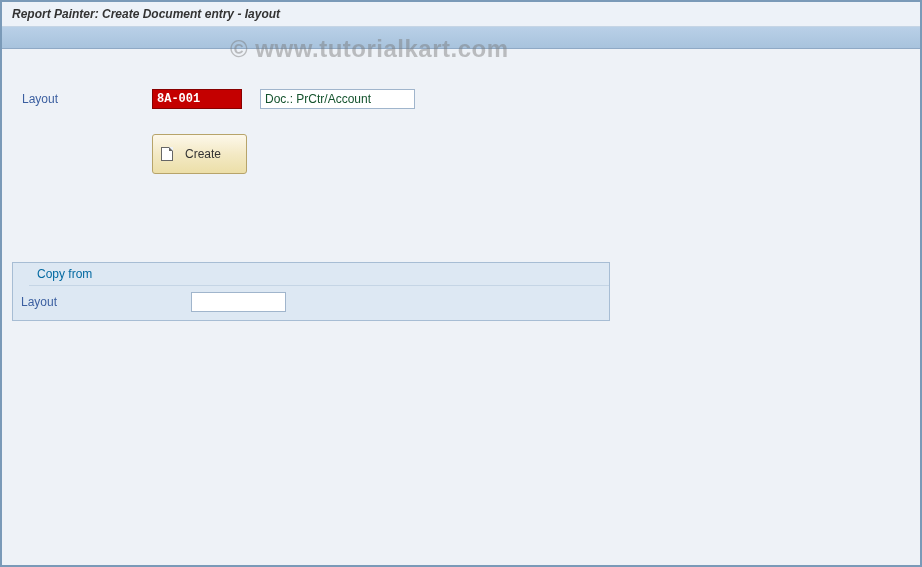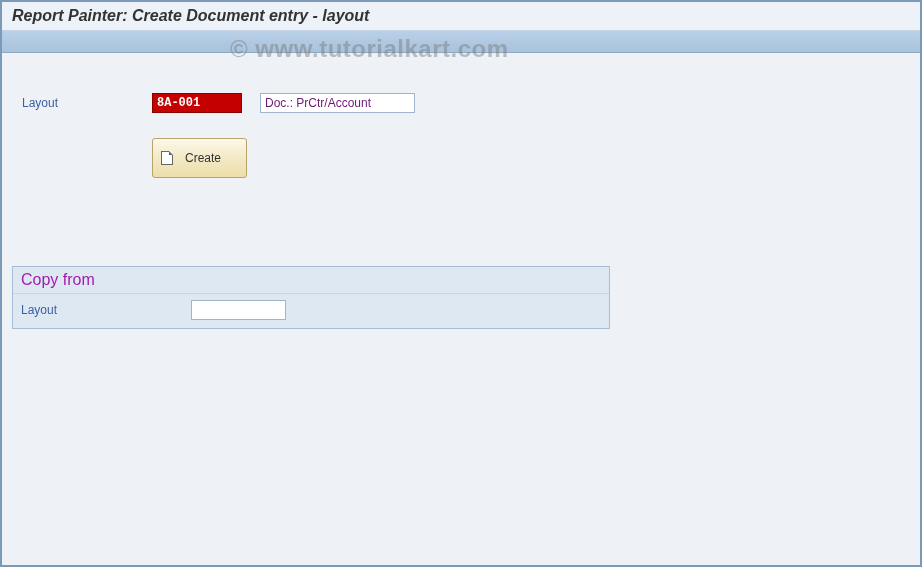--- a/index.html
+++ b/index.html
@@ -19,21 +19,21 @@
     .window {
       width: 100%;
       height: 100%;
       border: 2px solid #7a9ab8;
       background: #eef2f7;
     }
     .title-bar {
       background: #edf2f8;
       border-bottom: 1px solid #c5d5e5;
       padding: 5px 10px;
-      font-size: 16px;
+      font-size: 12px;
       font-weight: bold;
       font-style: italic;
       color: #333;
     }
     .toolbar-strip {
       height: 22px;
       background: linear-gradient(to bottom, #b9d0e7 0%, #a8c3dd 100%);
       border-bottom: 1px solid #8fa9c5;
     }
     .content-area {
@@ -59,21 +59,21 @@
       border: 1px solid #880000;
       font-family: 'Courier New', monospace;
       font-size: 12px;
       padding: 0 4px;
       font-weight: bold;
     }
     .layout-desc-input {
       width: 155px;
       height: 20px;
       background: #ffffff;
-      color: #701a75;
+      color: #14532d;
       border: 1px solid #a0b5cc;
       font-size: 12px;
       padding: 1px 4px;
       margin-left: 18px;
     }
     .create-row {
       padding-left: 150px;
       margin-top: 25px;
     }
     .create-button {
@@ -109,23 +109,24 @@
     }
     .copy-panel {
       margin-top: 88px;
       margin-left: 10px;
       width: 598px;
       border: 1px solid #a7bdd4;
       background: #dde8f3;
     }
     .copy-header {
       padding: 4px 8px;
-      color: #a21caf;
-      font-size: 16px;
+      color: #0369a1;
+      font-size: 12px;
       border-bottom: 1px solid #c5d5e5;
+      margin-left: 16px;
     }
     .copy-body {
       padding: 6px 8px 8px 8px;
       display: flex;
       align-items: center;
     }
     .copy-body .cp-label {
       width: 170px;
       color: #3b5fa0;
       font-size: 12px;

